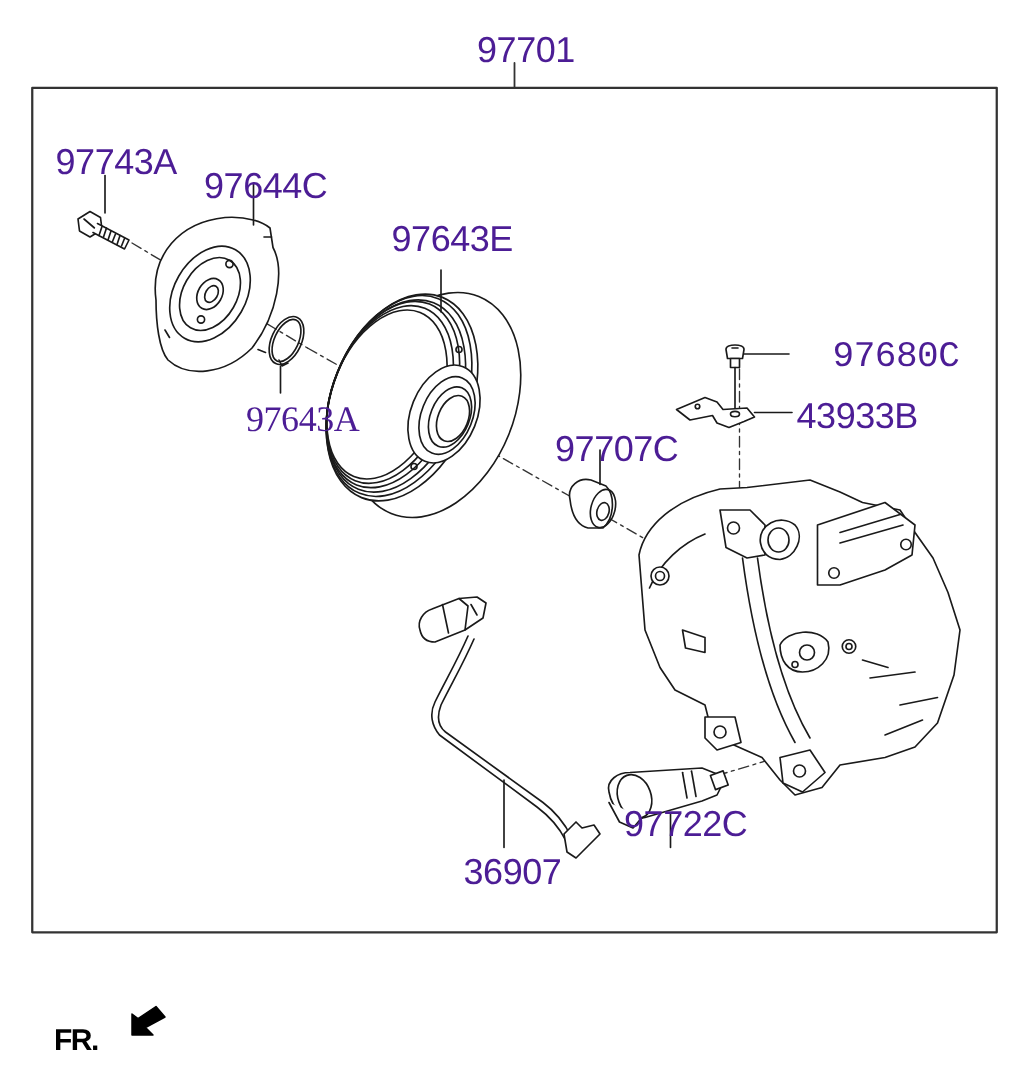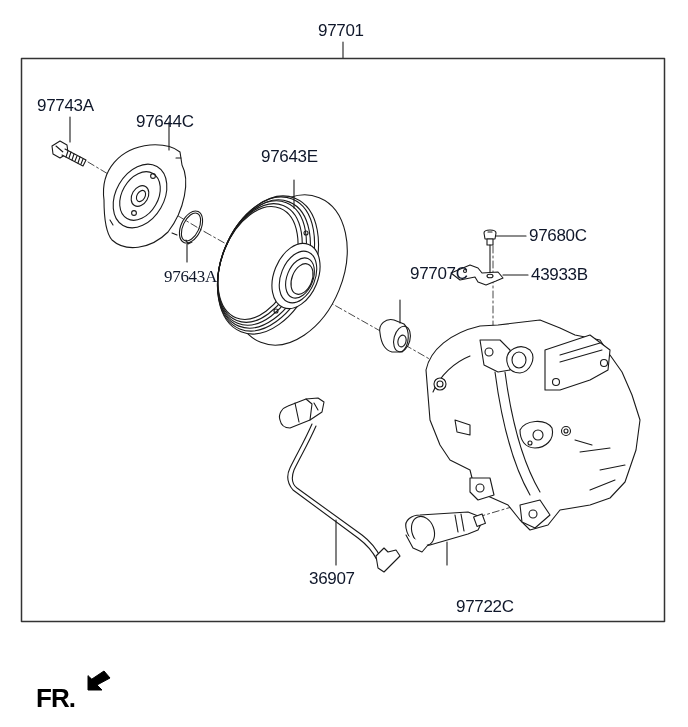--- a/index.html
+++ b/index.html
@@ -1,22 +1,22 @@
 <!DOCTYPE html>
 <html><head>
   <meta charset="utf-8">
   <style>
     html, body { margin: 0; padding: 0; background: #ffffff; }
     body { width: 688px; height: 727px; position: relative; overflow: hidden;
            font-family: "Liberation Sans", sans-serif; }
     svg { position: absolute; left: 0; top: 0; }
     .lbl { position: absolute; font-family: "Liberation Sans", sans-serif;
-           font-size: 17px; color: #0f172a; letter-spacing: -0.3px; line-height: 1; white-space: nowrap; }
+           font-size: 24px; color: #4c1d95; letter-spacing: -0.3px; line-height: 1; white-space: nowrap; }
     .fr  { position: absolute; font-family: "Liberation Sans", sans-serif; font-weight: bold;
-           font-size: 26px; color: #000; left: 36px; top: 683px; letter-spacing: -1px; }
+           font-size: 20px; color: #000; left: 36px; top: 683px; letter-spacing: -1px; }
     .part, .leader { cursor: default; }
   </style>
 </head>
 <body>
 
 <svg width="688" height="727" viewBox="0 0 688 727" fill="none" stroke="#1a1a1a" stroke-width="1.1" stroke-linejoin="round" stroke-linecap="round">
 
   <rect x="21.5" y="58.5" width="643" height="563" stroke="#333" stroke-width="1.5"></rect>
   <line x1="343" y1="42" x2="343" y2="58" stroke="#333" stroke-width="1.2"></line>
 
@@ -144,19 +144,19 @@
   <line class="leader" x1="336" y1="520" x2="336" y2="565"></line>
 
   <path d="M88,676 L88,690 L102,690 L97,685 L110,678 L104,671 L92,679 Z" fill="#000" stroke="#000" stroke-width="1"></path>
 </svg>
 
 <div class="lbl" style="left:318px; top:22px;">97701</div>
 <div class="lbl" style="left:37px; top:97px;">97743A</div>
 <div class="lbl" style="left:136px; top:113px;">97644C</div>
 <div class="lbl" style="left:164px; top:268px;font-family:Liberation Serif, serif;">97643A</div>
 <div class="lbl" style="left:261px; top:148px;">97643E</div>
-<div class="lbl" style="left:370px; top:265px;margin-left:40px;">97707C</div>
-<div class="lbl" style="left:529px; top:227px;">97680C</div>
+<div class="lbl" style="left:370px; top:288px;">97707C</div>
+<div class="lbl" style="left:555px; top:227px;font-family:Liberation Mono, monospace;">97680C</div>
 <div class="lbl" style="left:531px; top:266px;">43933B</div>
 <div class="lbl" style="left:309px; top:570px;">36907</div>
-<div class="lbl" style="left:416px; top:598px;margin-left:40px;">97722C</div>
+<div class="lbl" style="left:416px; top:538px;">97722C</div>
 
 <div class="fr">FR.</div>
 
 </body></html>

